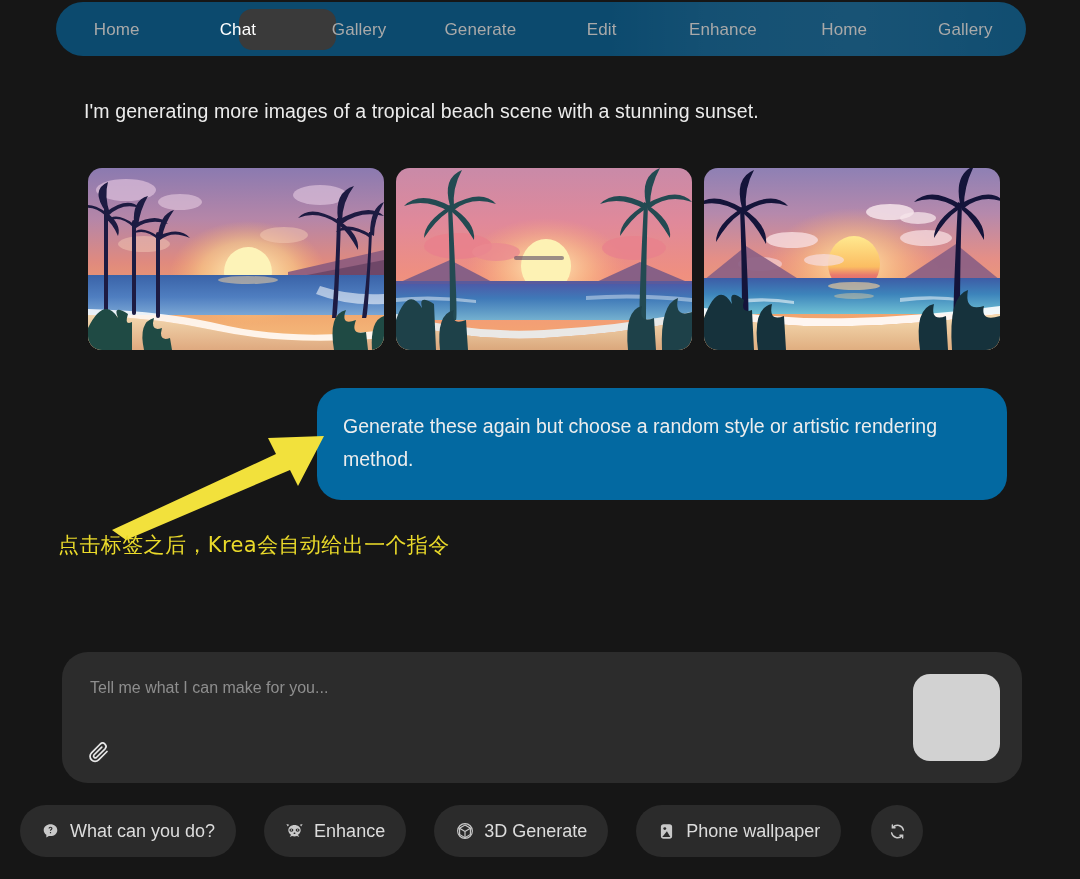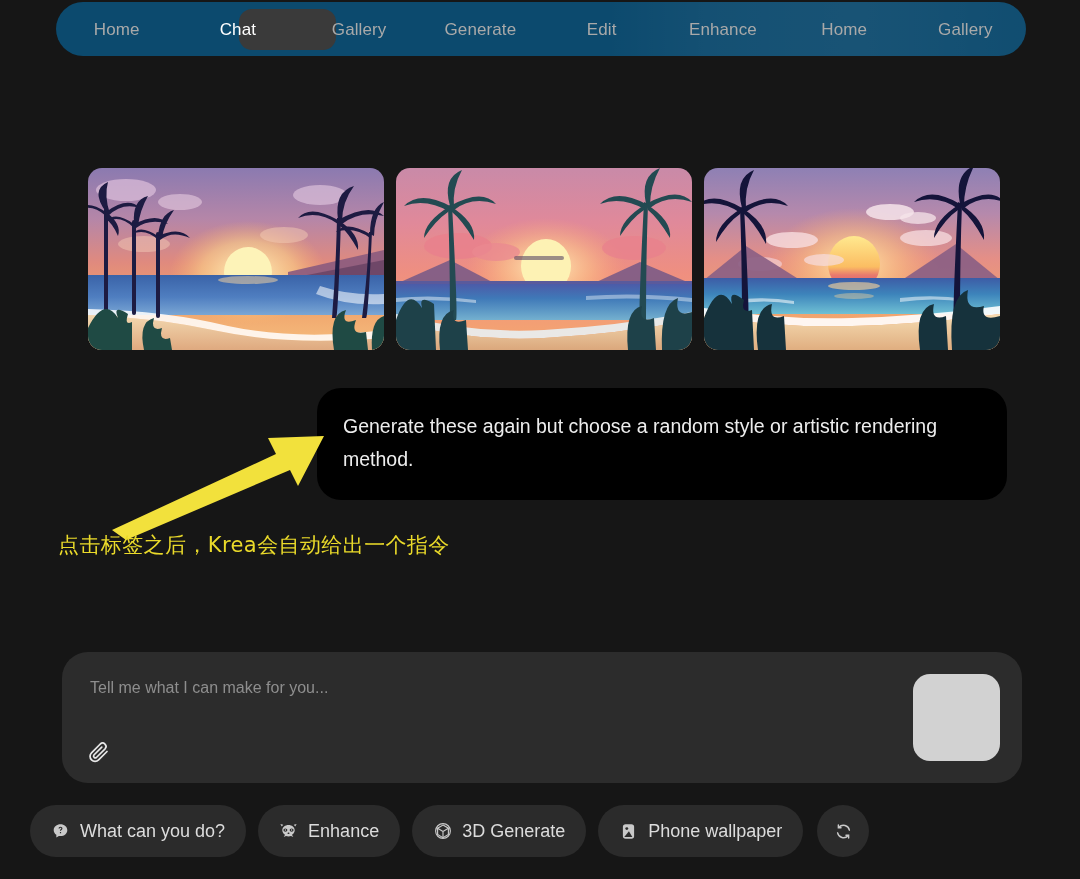--- a/index.html
+++ b/index.html
@@ -51,21 +51,21 @@
     width: 296px; height: 182px;
     border-radius: 14px; overflow: hidden;
     background: #201c2c; display: block;
   }
   .gen-image svg { display: block; width: 100%; height: 100%; }
 
   
   .user-bubble {
     position: absolute; left: 317px; top: 388px;
     width: 690px; padding: 22px 26px 24px 26px;
-    background: #000000; border-radius: 24px;
+    background: #0369a1; border-radius: 24px;
     font-size: 19.5px; line-height: 33px; color: #ededed;
   }
 
   
   .anno-arrow { position: absolute; left: 108px; top: 430px; width: 220px; height: 110px; }
   .anno-text {
     position: absolute; left: 58px; top: 531px;
     font-size: 21px; color: #eada2a; letter-spacing: .4px;
     font-family: "DejaVu Sans", "Liberation Sans", sans-serif;
     white-space: nowrap;
@@ -89,22 +89,22 @@
   }
   .send-btn {
     position: absolute; right: 22px; top: 22px;
     width: 87px; height: 87px;
     background: #d2d2d2; border-radius: 17px;
     border: none; cursor: pointer;
   }
 
   
   .chip-row {
-    position: absolute; left: 30px; top: 805px;
-    display: flex; align-items: center; gap: 12px;
+    position: absolute; left: 20px; top: 805px;
+    display: flex; align-items: center; gap: 28px;
   }
   .chip {
     height: 52px; padding: 0 21px;
     background: #2b2b2b; border-radius: 26px;
     display: flex; align-items: center; gap: 10px;
     font-size: 18px; color: #dcdcdc; white-space: nowrap;
     cursor: pointer; border: none;
   }
   .chip-icon { display: flex; align-items: center; justify-content: center; width: 19px; height: 19px; flex: 0 0 19px; }
   .refresh-btn {
@@ -127,20 +127,21 @@
       <div class="tab">Gallery</div>
       <div class="tab">Generate</div>
       <div class="tab">Edit</div>
       <div class="tab">Enhance</div>
       <div class="tab">Home</div>
       <div class="tab">Gallery</div>
       <div class="tab-fade"></div>
     </nav>
   </div>
 
+  <div class="assistant-text">I'm generating more images of a tropical beach scene with a stunning sunset.</div>
 
   <div class="image-row">
 
     <div class="gen-image">
       <svg viewBox="0 0 296 182" preserveAspectRatio="none">
         <defs>
           <linearGradient id="sky1" x1="0" y1="0" x2="0" y2="1">
             <stop offset="0%" stop-color="#8b7ab0"></stop>
               <stop offset="28%" stop-color="#b586a8"></stop>
             <stop offset="52%" stop-color="#e08a7e"></stop>

